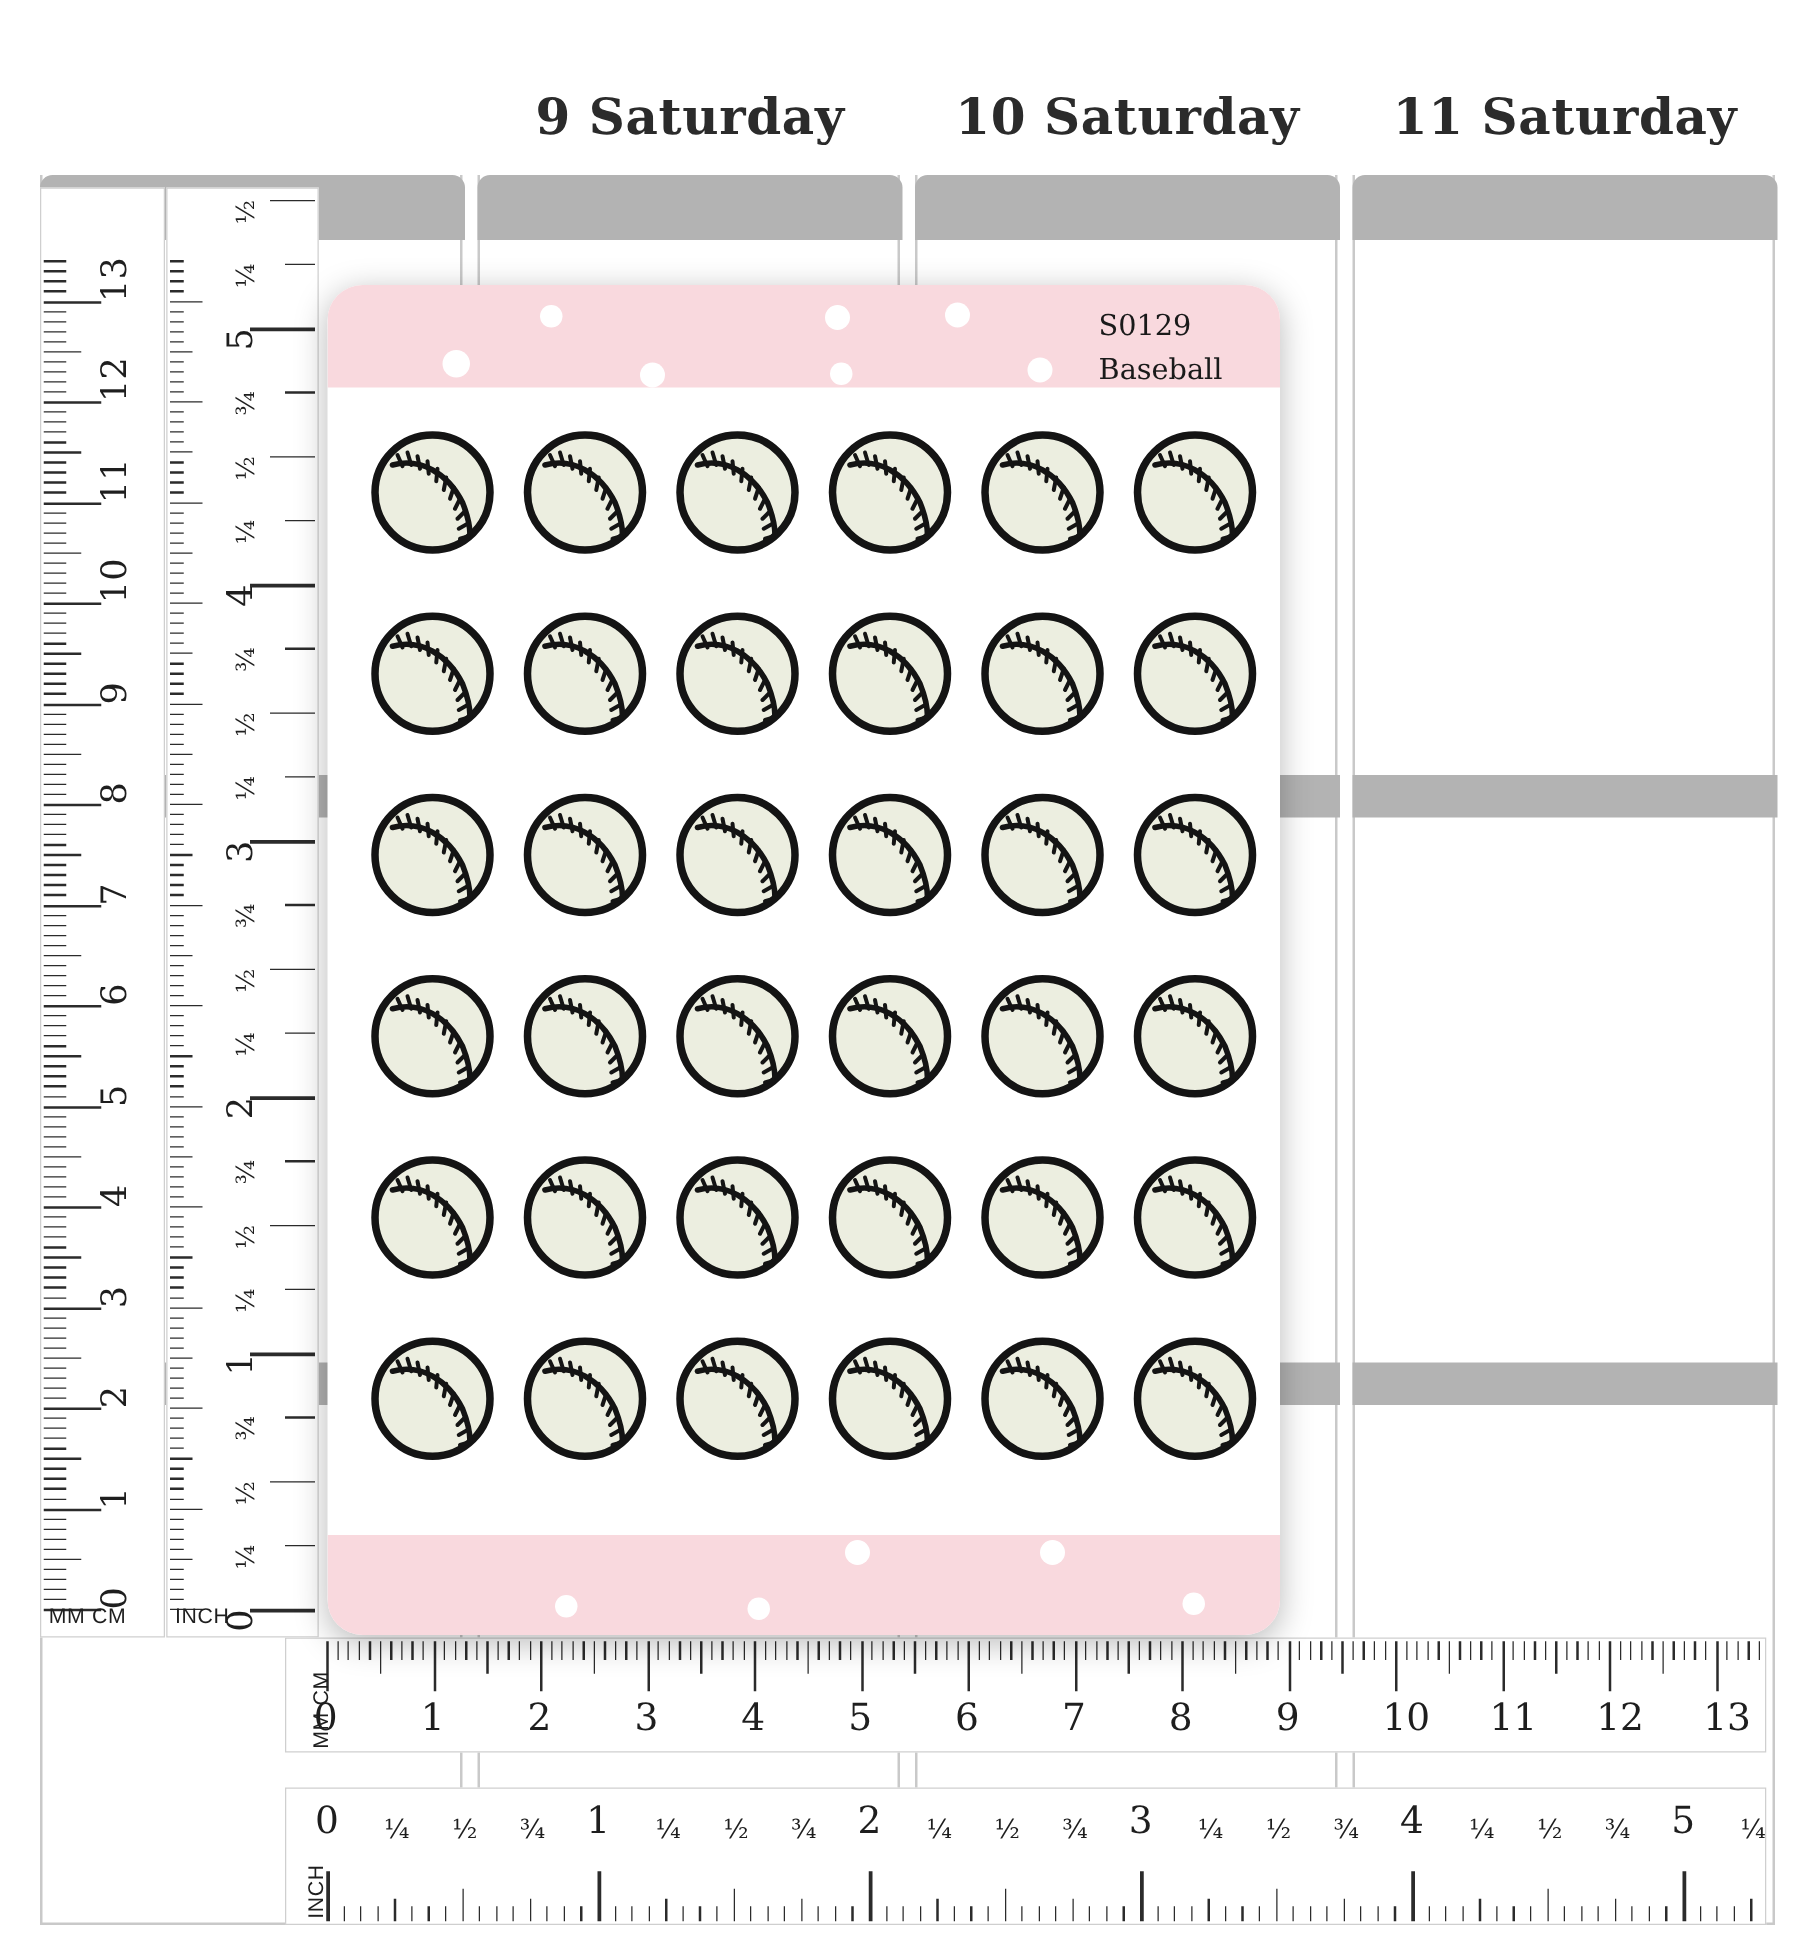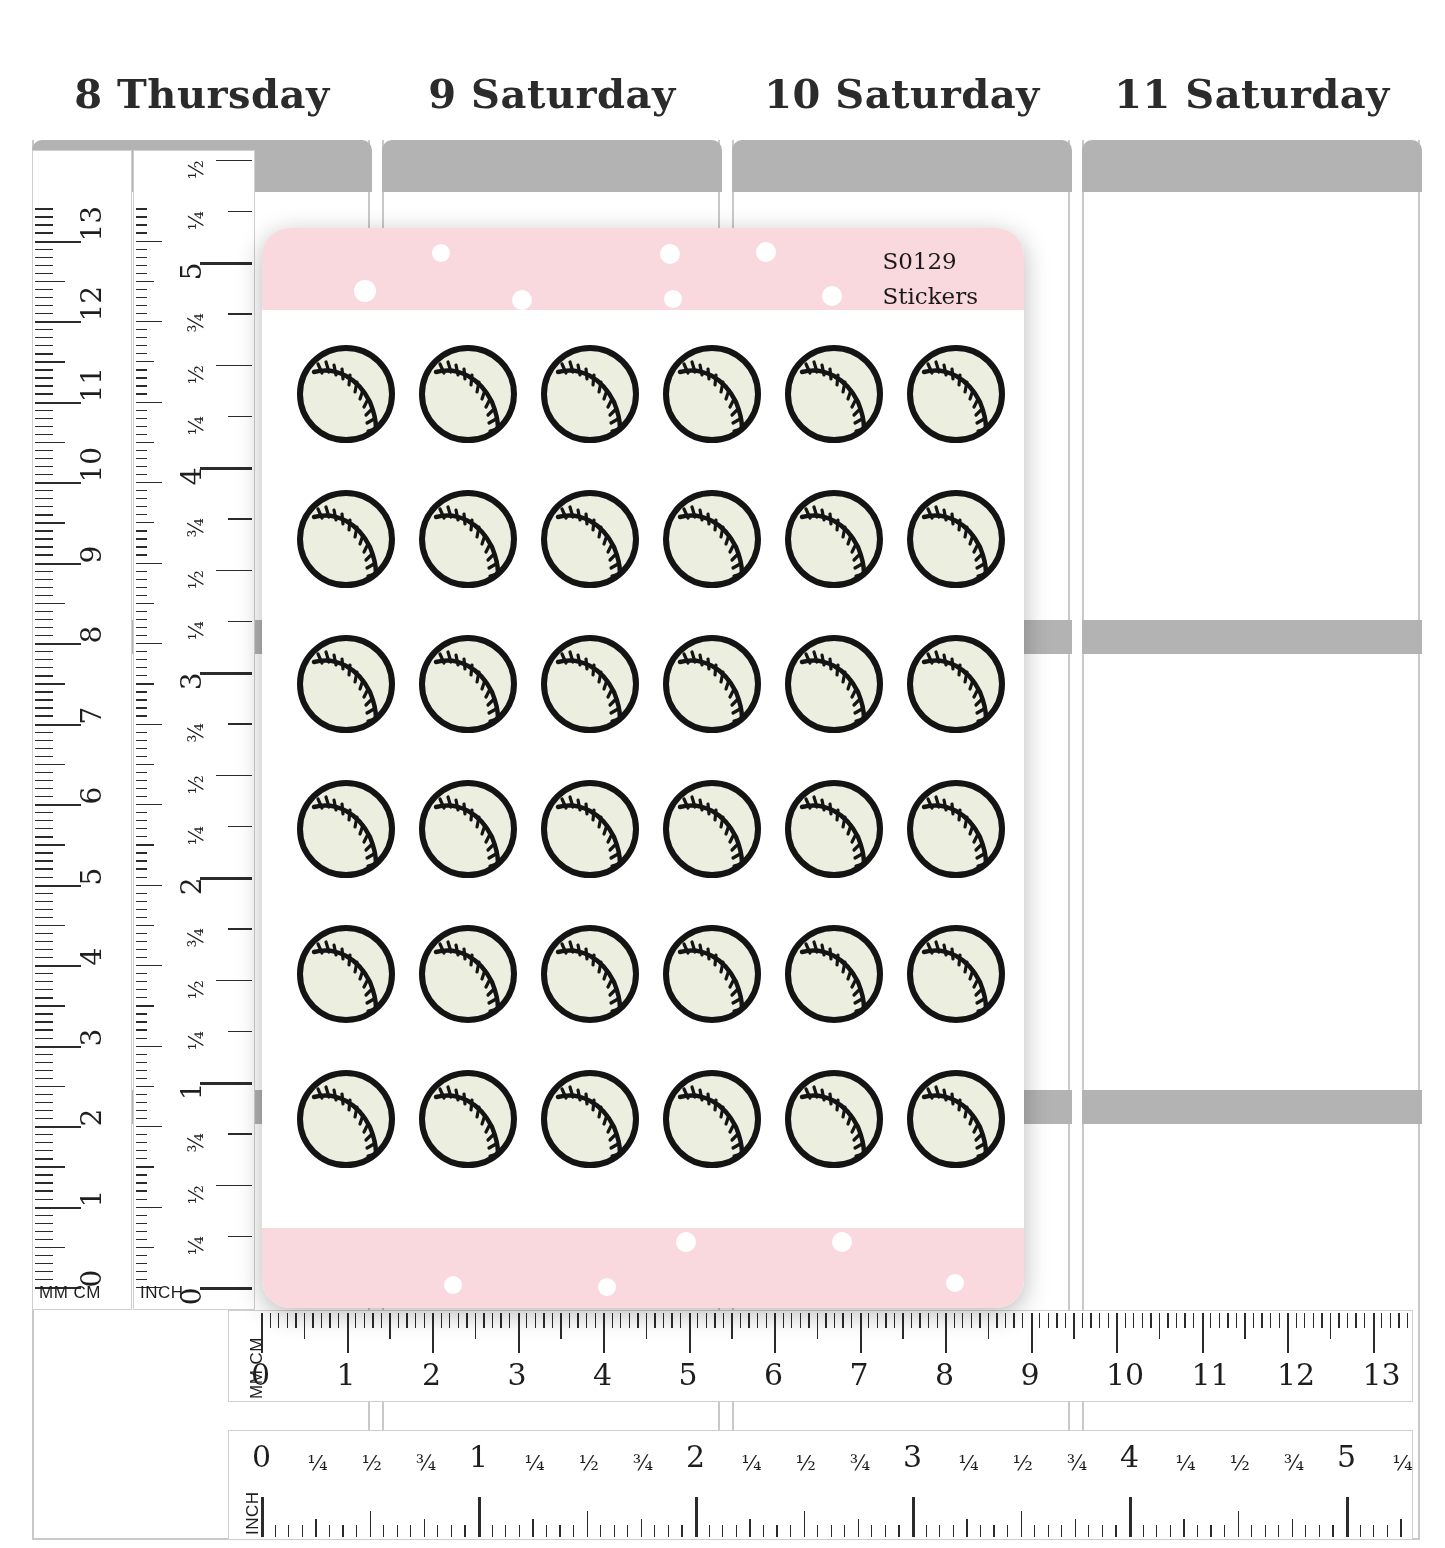--- a/index.html
+++ b/index.html
@@ -77,21 +77,20 @@
 
   .grid{position:absolute;left:0;top:92px;width:762px;height:900px;}
   .ball{position:absolute;width:104px;height:104px;}
 </style>
 </head>
 <body>
 
 <div class="planner">
 
   <div class="day-col" style="left:32px;">
-    <div class="day-head">8 Thursday</div>
     <div class="day-box"></div>
     <div class="day-top-bar"></div>
     <div class="day-div" style="top:480px;"></div>
     <div class="day-div" style="top:950px;"></div>
   </div>
 
   <div class="day-col" style="left:382px;">
     <div class="day-head">9 Saturday</div>
     <div class="day-box"></div>
     <div class="day-top-bar"></div>
@@ -724,21 +723,21 @@
       <div class="tick" style="left:1157.7px;bottom:2px;width:1.2px;height:12px;"></div>
     </div>
   <div class="unit-lbl rot90" style="left:14px;top:104px;">INCH</div>
 </div>
 
 <div class="sheet">
 
   <div class="sheet-head"></div>
   <div class="code">
     <div>S0129</div>
-    <div>Stickers</div>
+    <div>Baseball</div>
   </div>
 
   <div class="dot" style="left:92px;top:52px;width:22px;height:22px;"></div>
   <div class="dot" style="left:170px;top:16px;width:18px;height:18px;"></div>
   <div class="dot" style="left:250px;top:62px;width:20px;height:20px;"></div>
   <div class="dot" style="left:398px;top:16px;width:20px;height:20px;"></div>
   <div class="dot" style="left:402px;top:62px;width:18px;height:18px;"></div>
   <div class="dot" style="left:494px;top:14px;width:20px;height:20px;"></div>
   <div class="dot" style="left:560px;top:58px;width:20px;height:20px;"></div>
 

